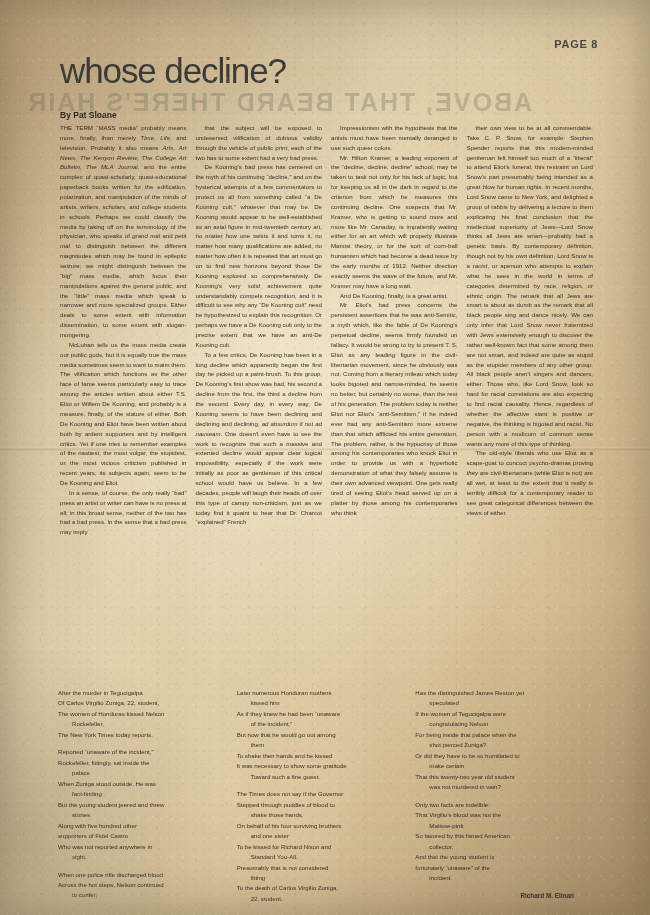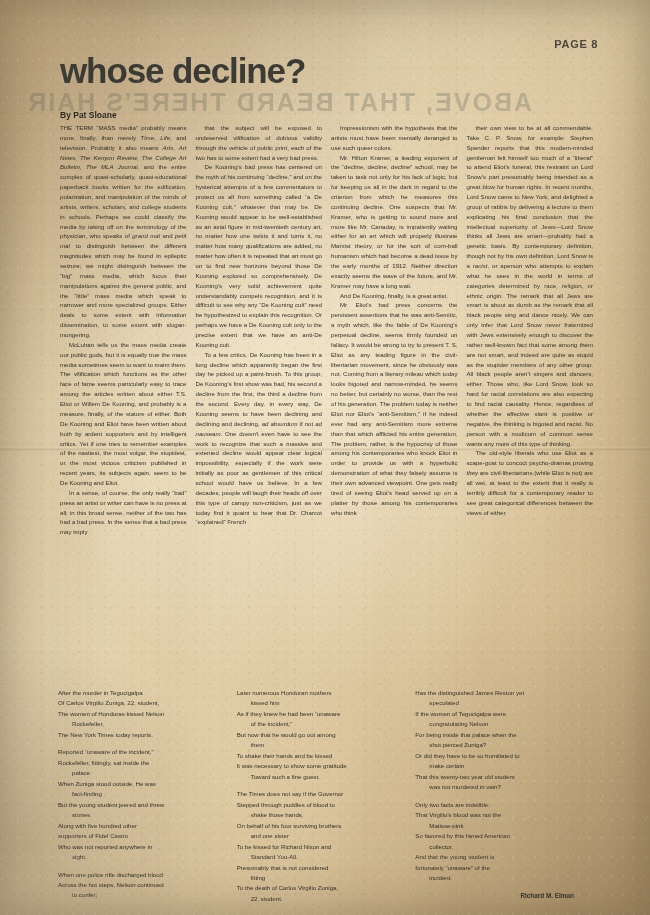--- a/index.html
+++ b/index.html
@@ -83,21 +83,21 @@
     inset: 0;
     color: #2b2823;
   }
 
   
   .headline {
     position: absolute;
     left: 60px;
     top: 30px;
     font-size: 35px;
-    font-weight: bold;
+    font-weight: normal;
     letter-spacing: -1.1px;
     color: #3a3a36;
     line-height: 1;
   }
   .page-num {
     position: absolute;
     right: 52px;
     top: 38px;
     font-size: 11px;
     font-weight: bold;

